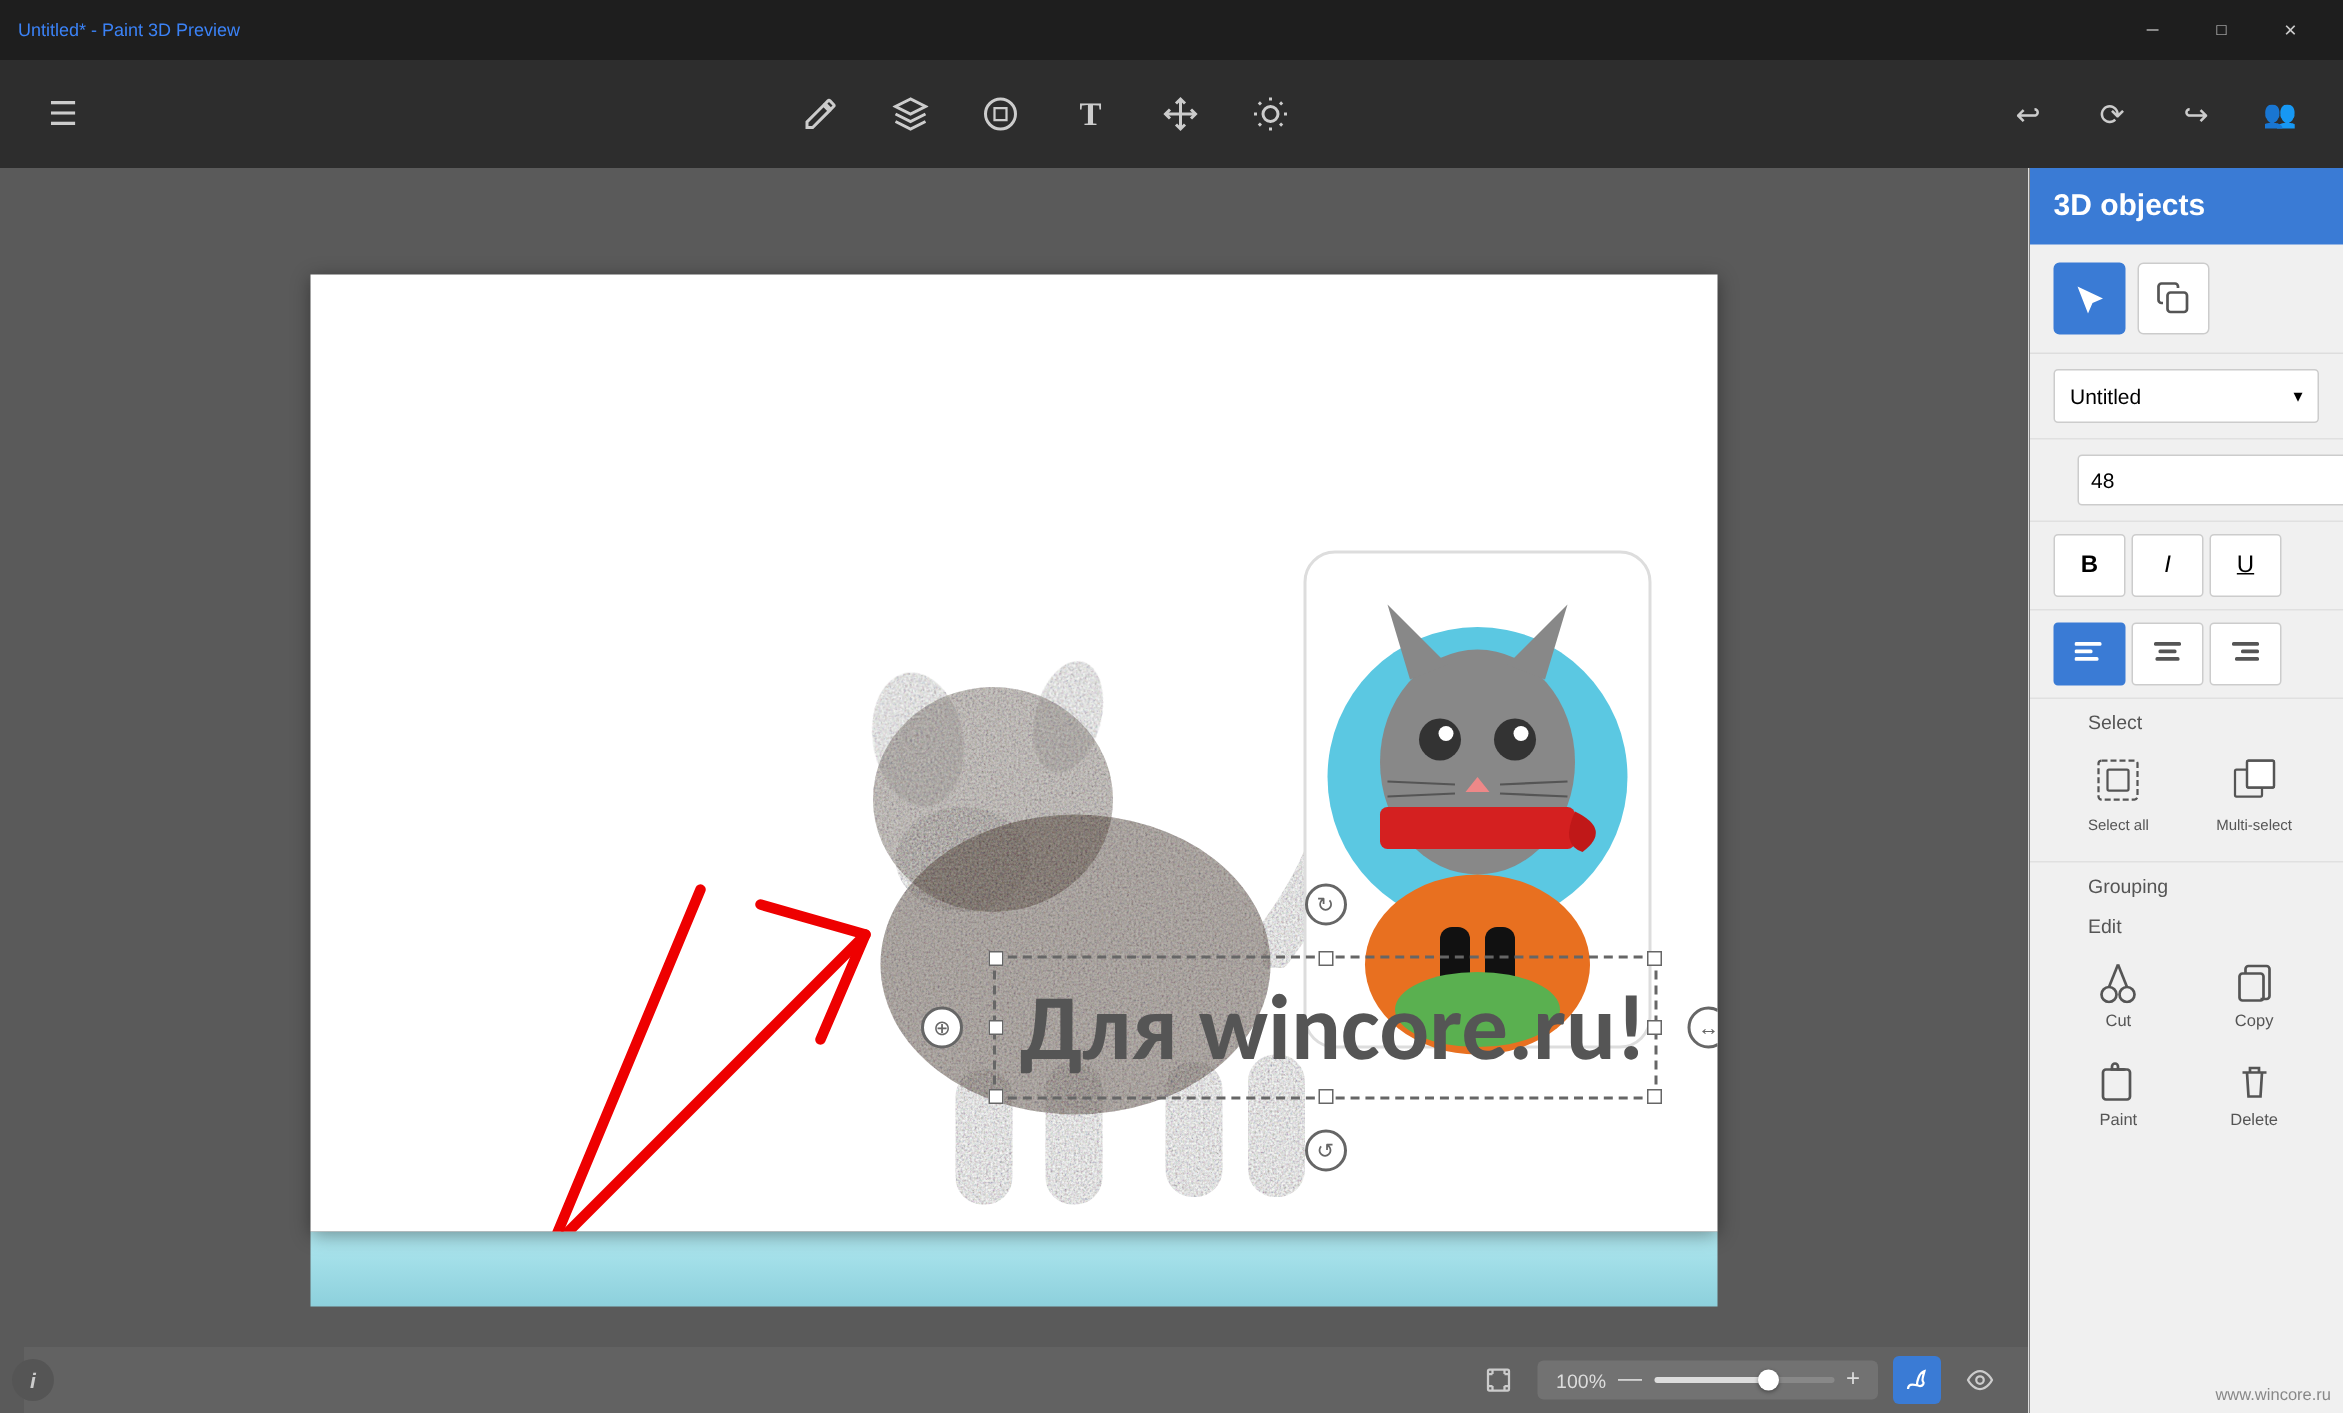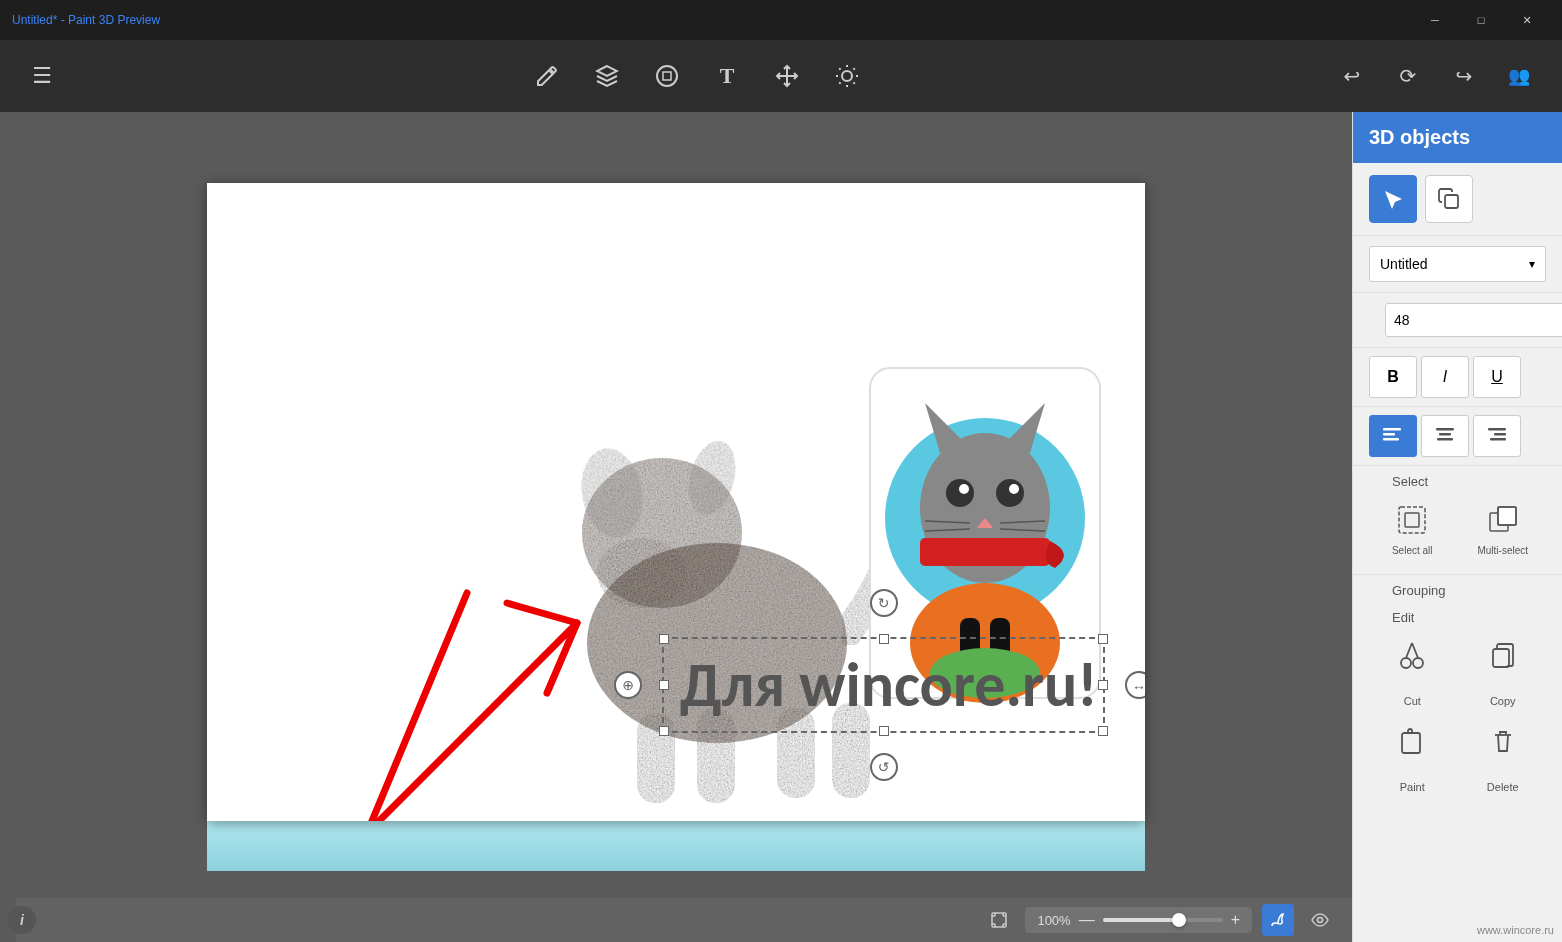--- a/index.html
+++ b/index.html
@@ -216,21 +216,21 @@
     .select-grid-item .icon-area { font-size: 22px; }
 
     
     .edit-grid {
       display: grid; grid-template-columns: 1fr 1fr;
       gap: 4px; padding: 4px 16px 10px;
     }
     .edit-grid-item {
       display: flex; flex-direction: column; align-items: center; justify-content: center;
       padding: 8px 4px; border-radius: 4px; cursor: pointer;
-      font-size: 11px; color: #555; gap: 20px;
+      font-size: 11px; color: #555; gap: 0;
     }
     .edit-grid-item .icon-area { font-size: 22px; }
 
     
     .watermark {
       position: absolute; bottom: 6px; right: 8px;
       font-size: 11px; color: #888;
     }
 
     

